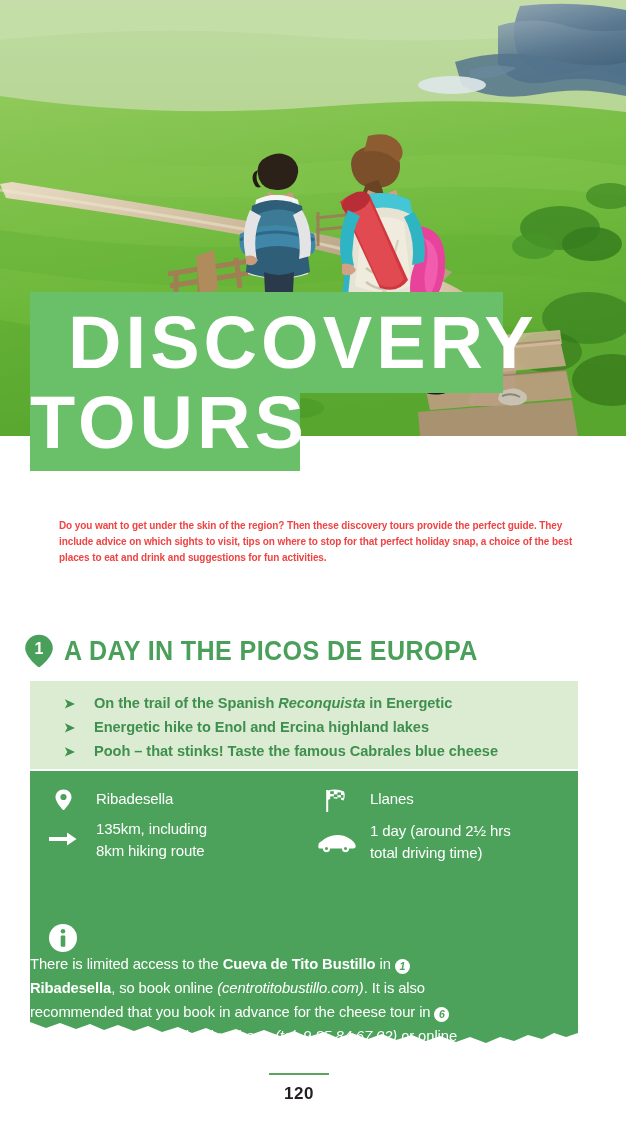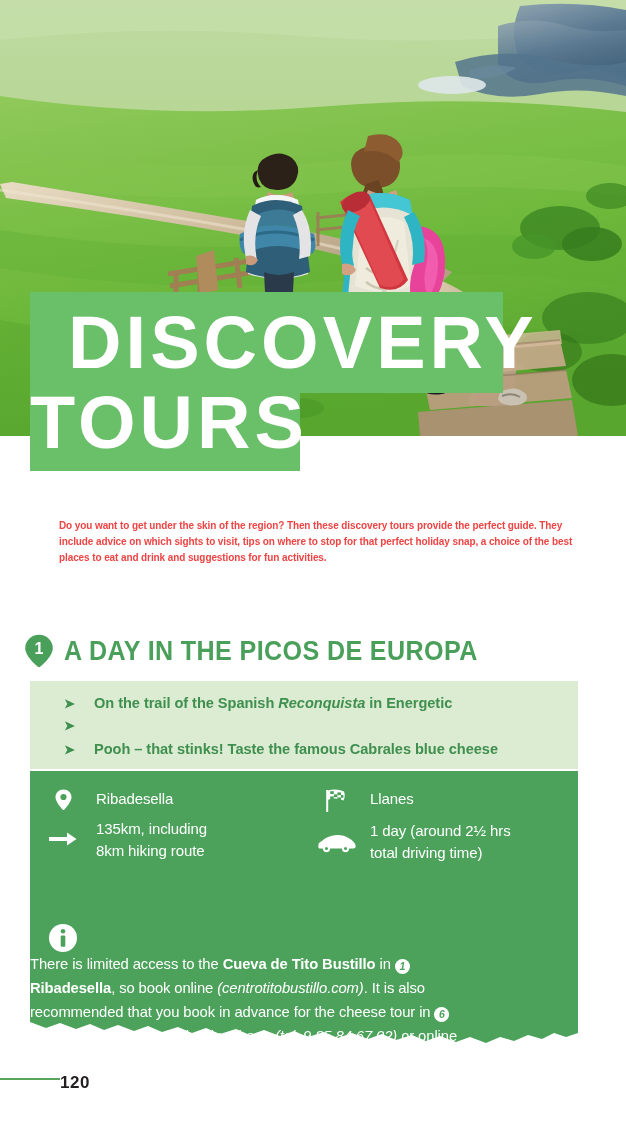--- a/index.html
+++ b/index.html
@@ -217,21 +217,21 @@
     margin-right: 1px;
     font-style: normal;
   }
 
   
   .footer {
     position: absolute;
     left: 0; top: 1073px;
     width: 598px;
     display: flex;
-    flex-direction: row;
+    flex-direction: column;
     align-items: center;
   }
   .footer-rule {
     width: 60px; height: 2px;
     background: #5aa65c;
     margin-bottom: 9px;
   }
   .page-number {
     color: #231f20;
     font-size: 17px;
@@ -406,20 +406,21 @@
 
 <div class="highlight-box">
 
   <div class="highlight-row">
     <span class="hl-arrow">➤</span>
     <span class="hl-text"><span>On the trail of the Spanish </span><em>Reconquista</em><span> in Energetic</span></span>
   </div>
 
   <div class="highlight-row">
     <span class="hl-arrow">➤</span>
+    <span class="hl-text"><span>Energetic hike to Enol and Ercina highland lakes</span><em></em><span></span></span>
   </div>
 
   <div class="highlight-row">
     <span class="hl-arrow">➤</span>
     <span class="hl-text"><span>Pooh – that stinks! Taste the famous Cabrales blue cheese</span><em></em><span></span></span>
   </div>
 
 </div>
 
 <div class="info-panel">

